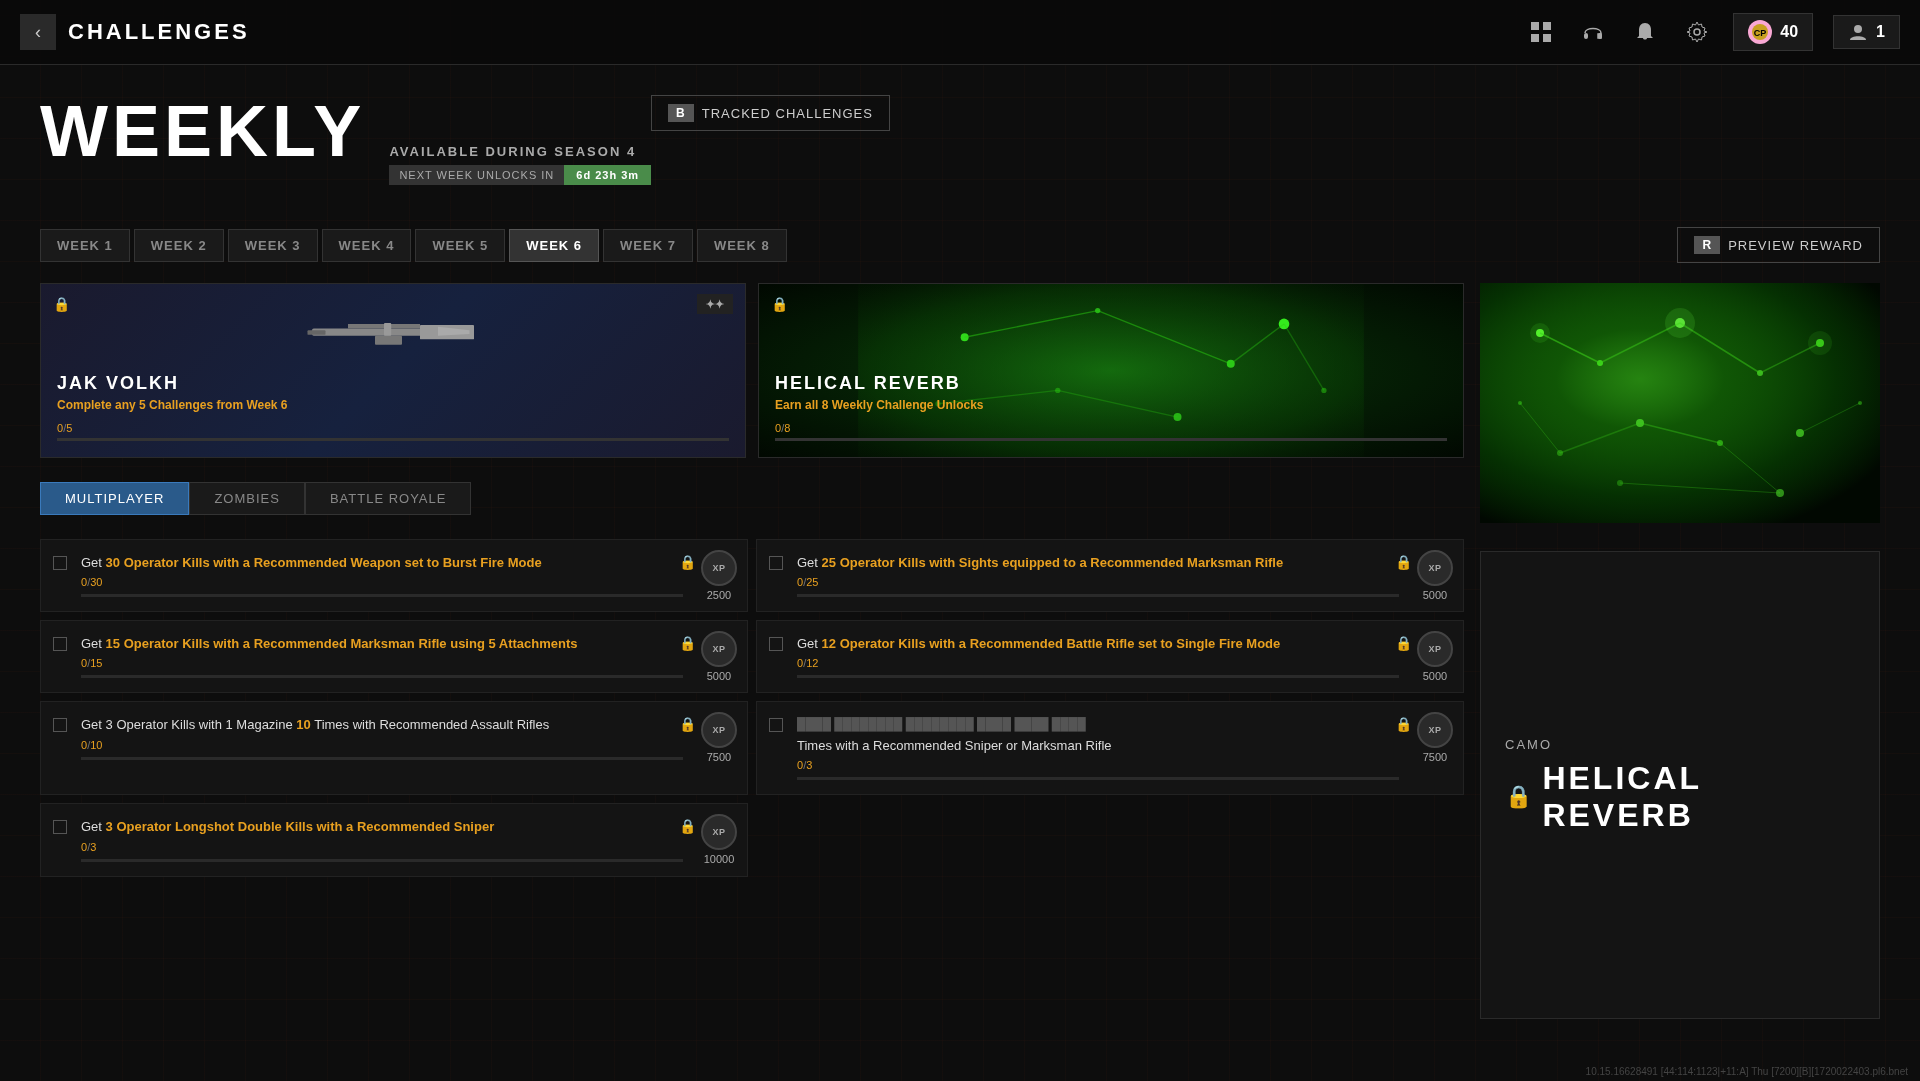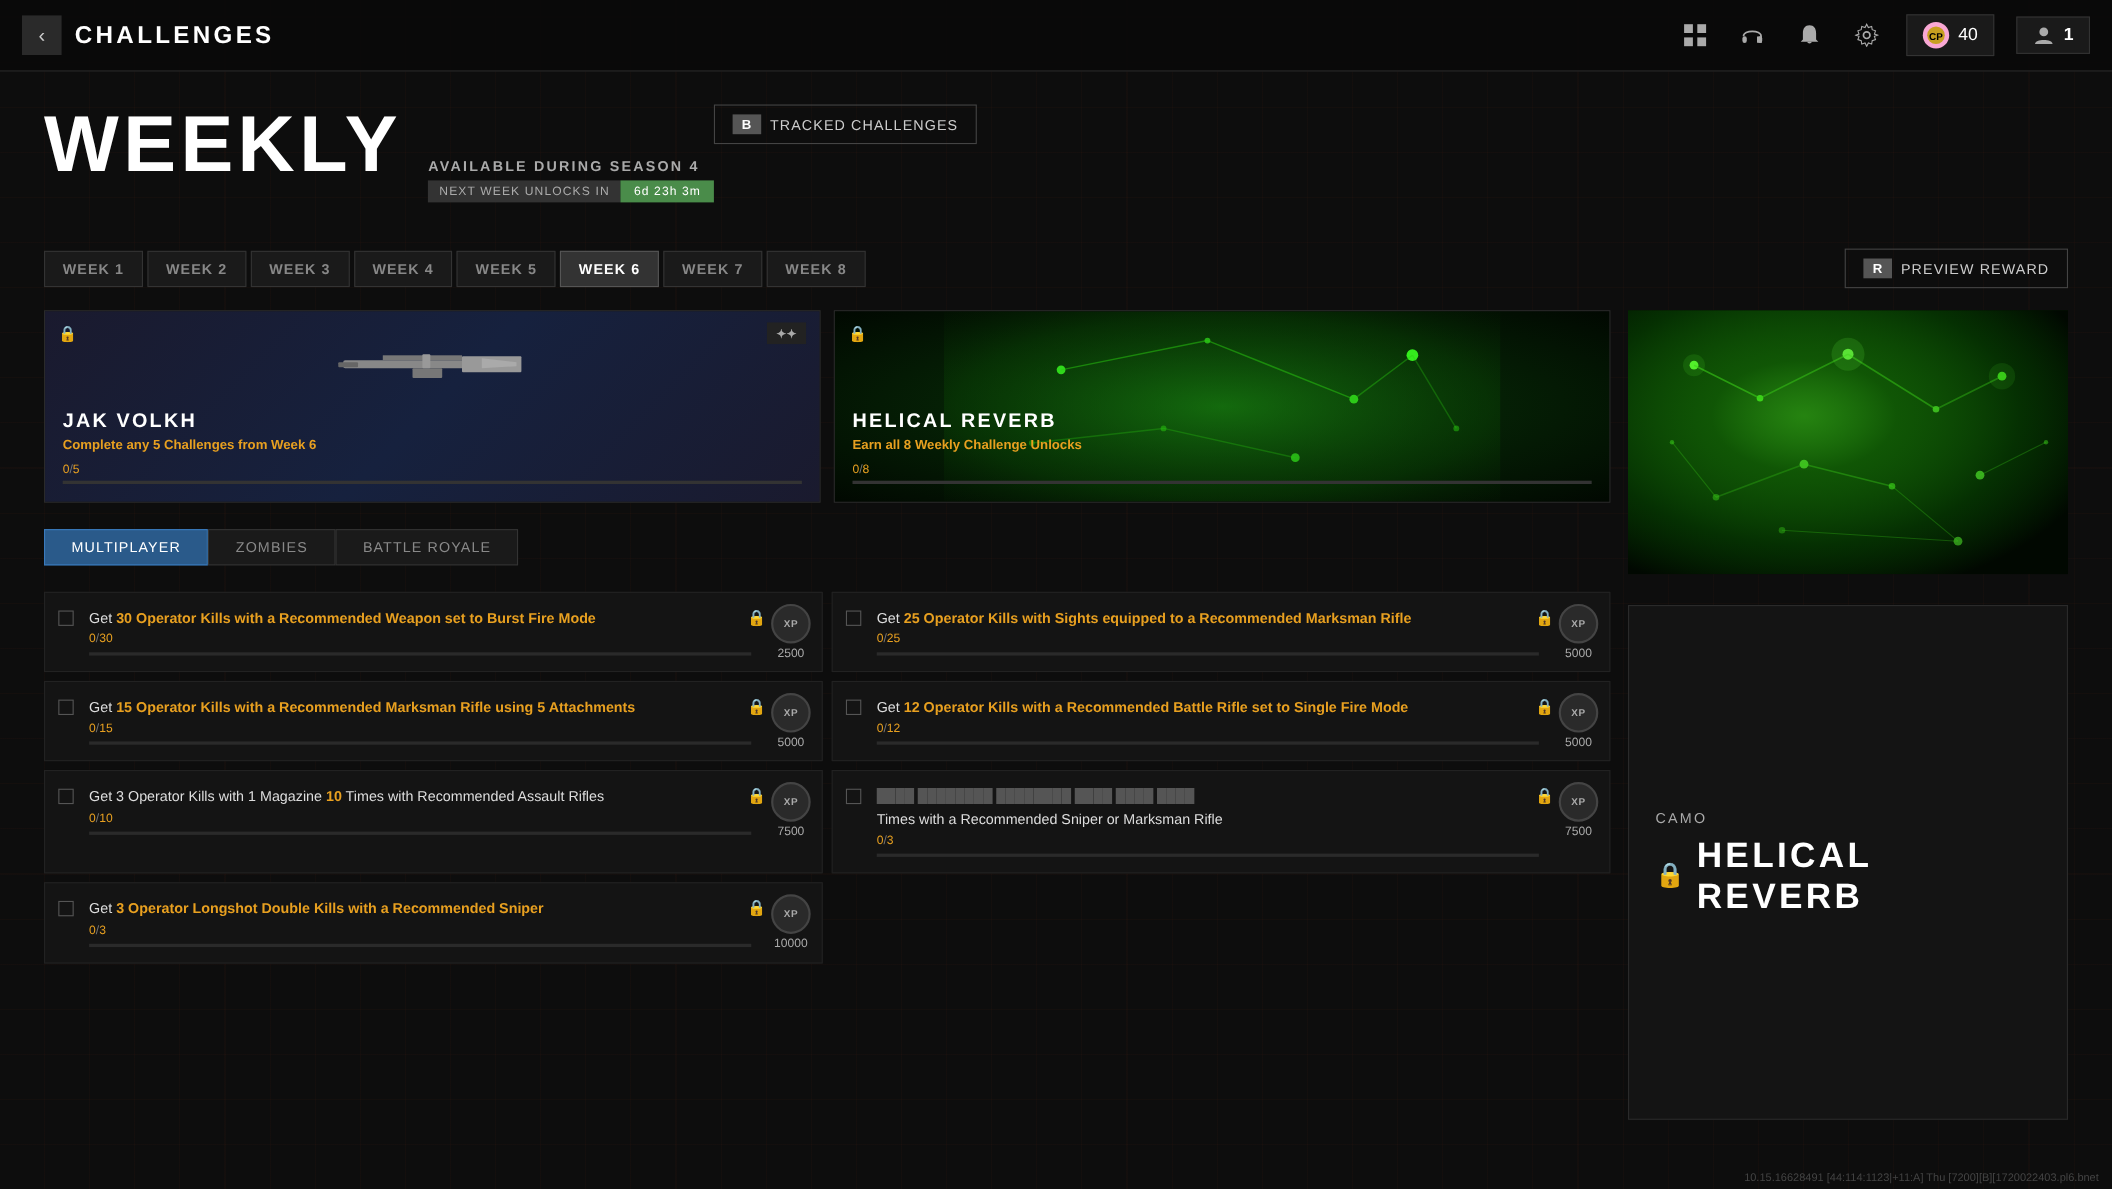--- a/index.html
+++ b/index.html
@@ -97,21 +97,21 @@
       display: flex;
       align-items: center;
       justify-content: center;
       font-size: 12px;
       color: #000;
       font-weight: bold;
     }
 
     .currency-value {
       font-size: 16px;
-      font-weight: normal;
+      font-weight: bold;
       color: #fff;
     }
 
     .player-box {
       display: flex;
       align-items: center;
       gap: 8px;
       background: #1a1a1a;
       padding: 6px 14px;
       border: 1px solid #333;
@@ -176,21 +176,21 @@
       letter-spacing: 1px;
       color: #aaa;
     }
 
     .unlock-timer {
       background: #4a8c4a;
       padding: 4px 12px;
       font-size: 11px;
       letter-spacing: 1px;
       color: #fff;
-      font-weight: normal;
+      font-weight: bold;
     }
 
     .tracked-btn {
       display: flex;
       align-items: center;
       gap: 8px;
       background: transparent;
       border: 1px solid #444;
       padding: 8px 16px;
       cursor: pointer;

